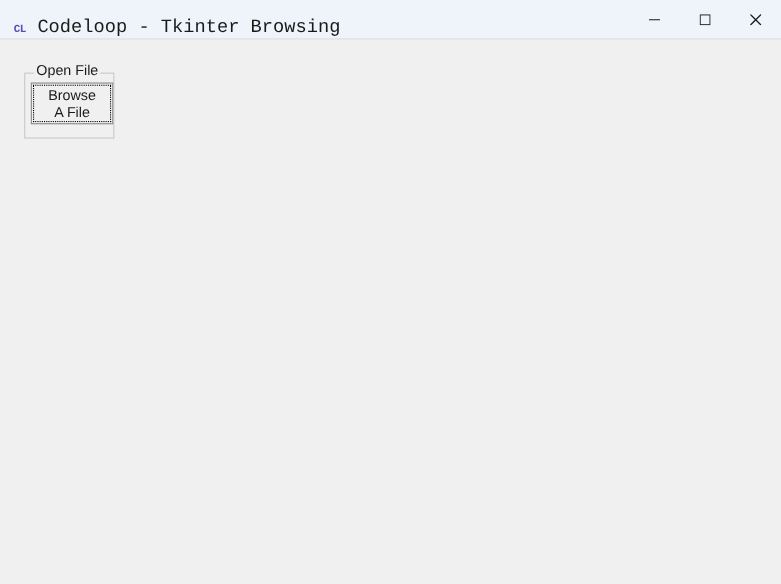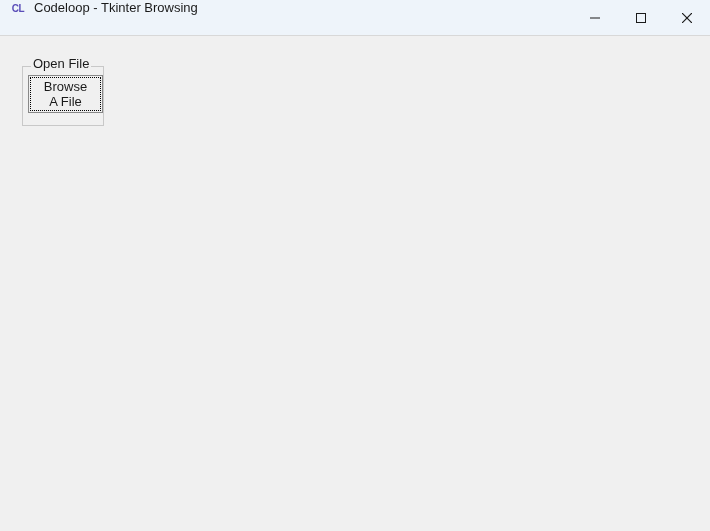--- a/index.html
+++ b/index.html
@@ -11,40 +11,41 @@
       font-family: 'Segoe UI', Tahoma, sans-serif;
       background: #f0f0f0;
       width: 710px;
       height: 531px;
       overflow: hidden;
     }
     .titlebar {
       height: 36px;
       background: #eef4fa;
       display: flex;
-      align-items: flex-start;
+      align-items: flex-end;
       padding-left: 10px;
       border-bottom: 1px solid #d8d8d8;
+      font-family: Liberation Mono, monospace;
     }
     .app-icon {
       width: 16px;
       height: 16px;
       display: flex;
       align-items: center;
       justify-content: center;
       margin-right: 8px;
     }
     .app-icon-text {
       font-size: 10px;
       font-weight: bold;
       color: #5a4db8;
       letter-spacing: -0.5px;
     }
     .title-text {
-      font-size: 13px;
+      font-size: 17px;
       color: #1a1a1a;
       flex: 1;
     }
     .window-controls {
       display: flex;
       height: 100%;
     }
     .win-btn {
       width: 46px;
       height: 100%;

